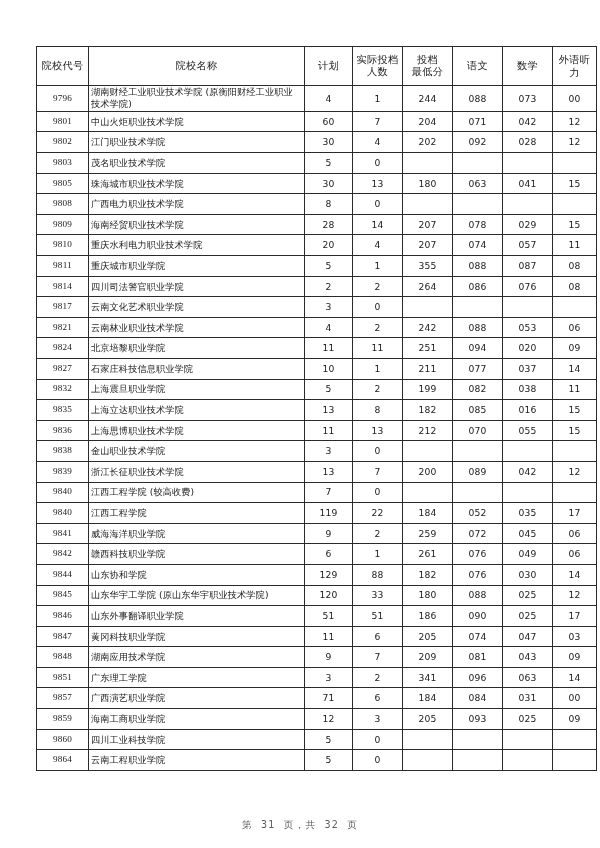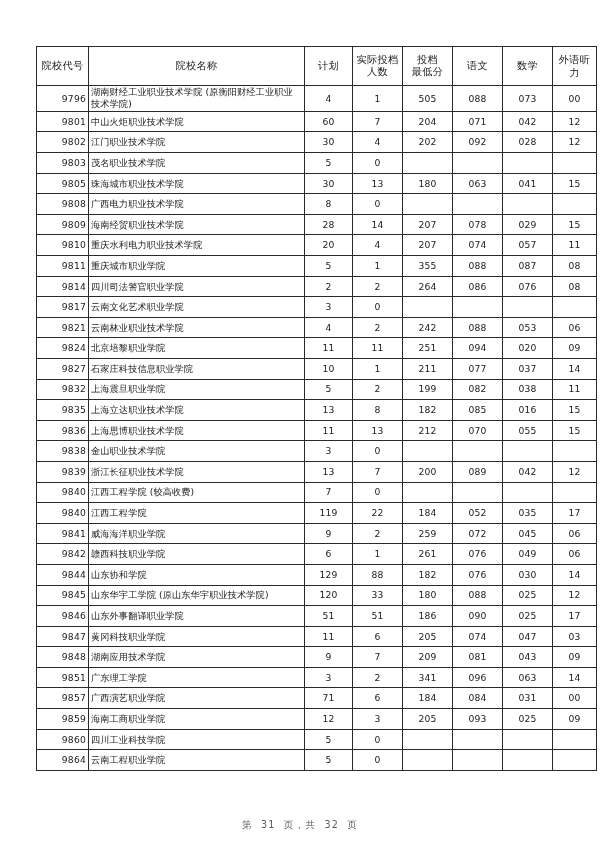--- a/index.html
+++ b/index.html
@@ -47,23 +47,24 @@
     font-weight: normal;
     letter-spacing: 0.3px;
   }
   table.score-table thead th.two-line {
     line-height: 1.22;
   }
   table.score-table tbody td {
     height: 19.6px;
   }
   td.c-code {
-    text-align: right;
+    text-align: center;
     font-size: 9.6px;
     letter-spacing: 0.2px;
+    font-family: Liberation Serif, serif;
   }
   td.c-name {
     text-align: left;
     padding-left: 4px;
     font-size: 9.4px;
     letter-spacing: 0.1px;
   }
   td.c-num {
     text-align: center;
     font-size: 9.4px;
@@ -129,21 +130,21 @@
         <th><span>数学</span></th>
         <th><span>外语听力</span></th>
       </tr>
     </thead>
     <tbody id="table-body">
         <tr class="tall">
           <td class="c-code">9796</td>
           <td class="c-name">湖南财经工业职业技术学院 (原衡阳财经工业职业技术学院)</td>
           <td class="c-num">4</td>
           <td class="c-num">1</td>
-          <td class="c-num">505</td>
+          <td class="c-num">244</td>
           <td class="c-num">088</td>
           <td class="c-num">073</td>
           <td class="c-num">00</td>
         </tr>
         <tr>
           <td class="c-code">9801</td>
           <td class="c-name">中山火炬职业技术学院</td>
           <td class="c-num">60</td>
           <td class="c-num">7</td>
           <td class="c-num">204</td>

